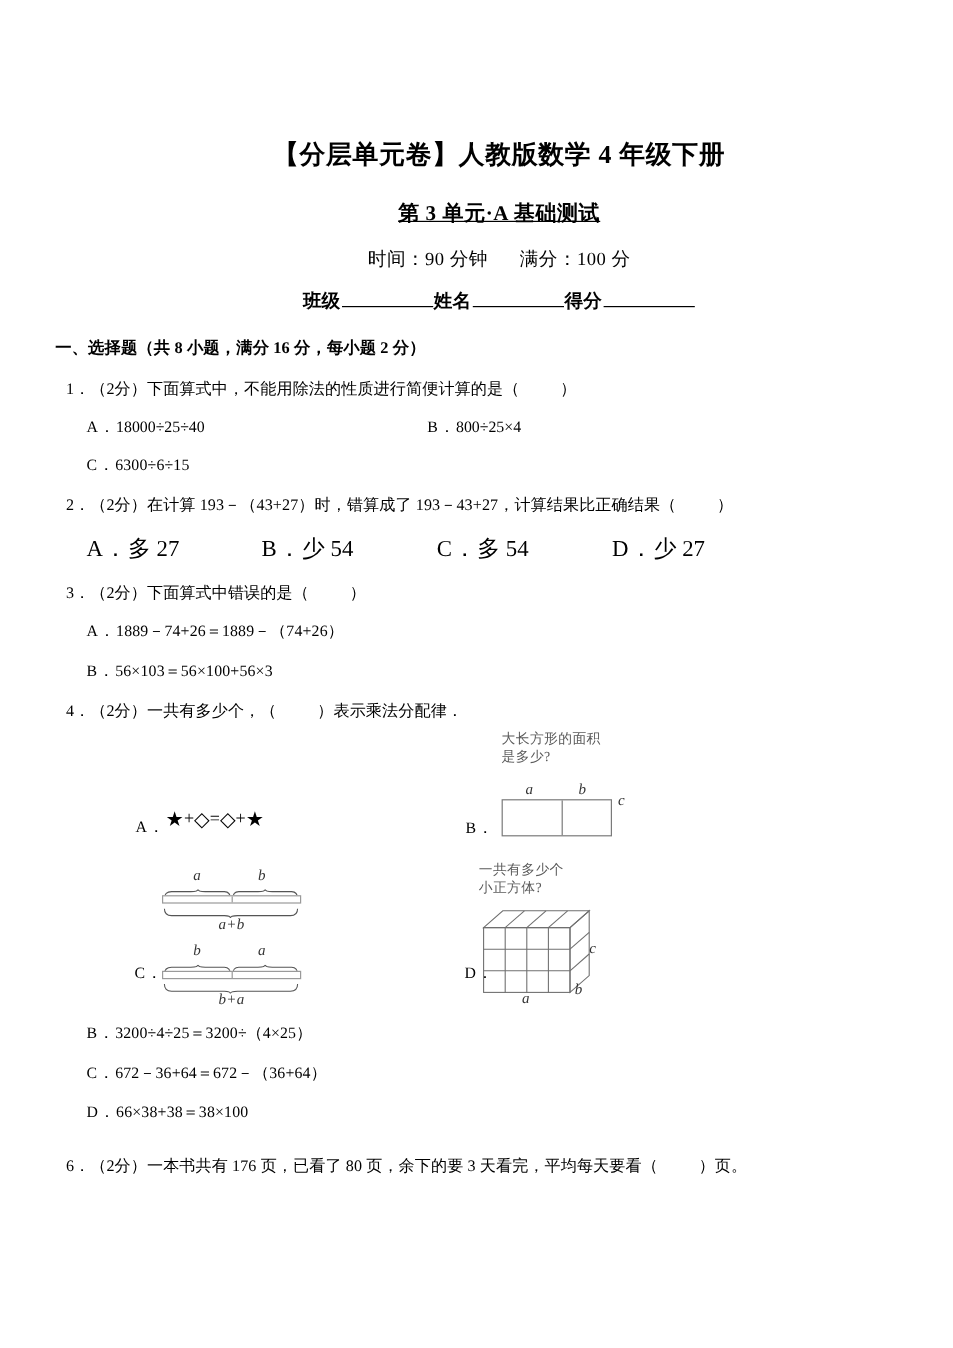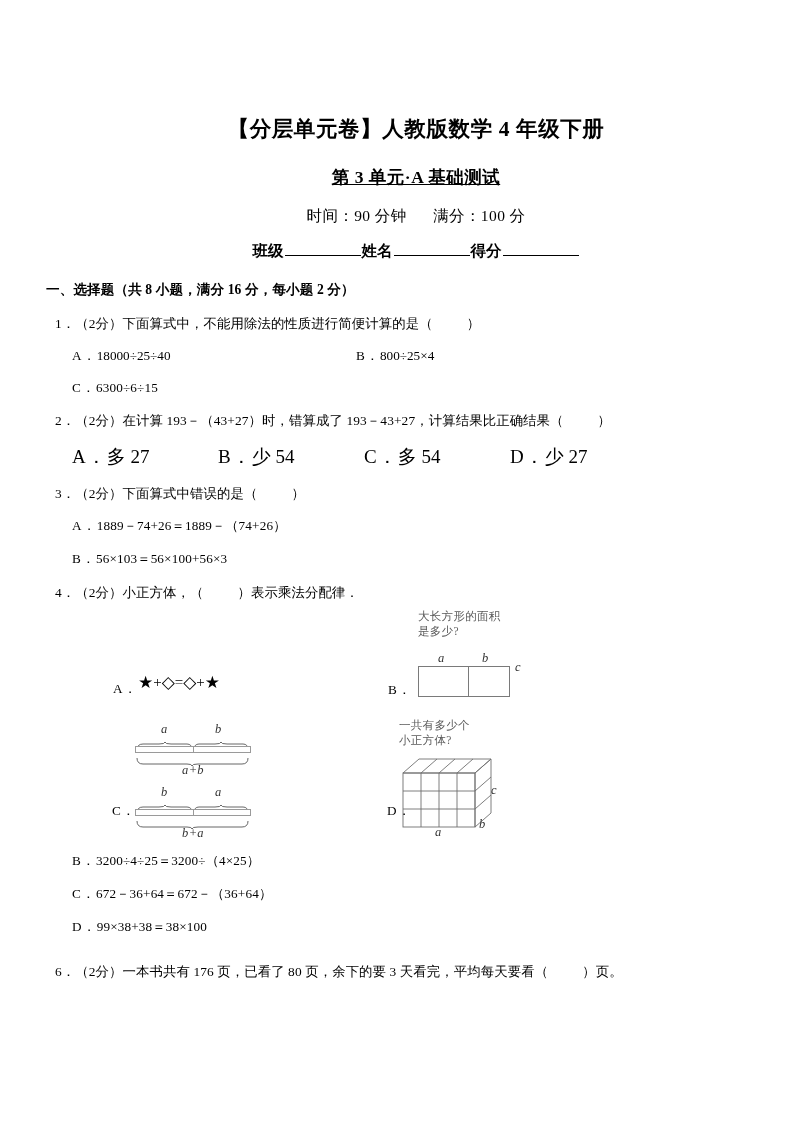--- a/index.html
+++ b/index.html
@@ -312,21 +312,21 @@
 
     <div class="question">
       <span class="q-num">3</span>．<span>（2分）</span><span>下面算式中错误的是（</span><span class="blank-paren"></span><span>）</span>
     </div>
     <div class="options">
       <div class="opt"><span class="opt-label">A．</span><span>1889－74+26＝1889－（74+26）</span></div>
       <div class="opt"><span class="opt-label">B．</span><span>56×103＝56×100+56×3</span></div>
     </div>
 
     <div class="question">
-      <span class="q-num">4</span>．<span>（2分）</span><span>小正方体，（</span><span class="blank-paren"></span><span>）表示乘法分配律．</span>
+      <span class="q-num">4</span>．<span>（2分）</span><span>一共有多少个，（</span><span class="blank-paren"></span><span>）表示乘法分配律．</span>
     </div>
 
     <div class="q4-figs">
 
       <div class="figbox" style="left:394px; top:3px;">
         <div class="b-caption">
           <div>大长方形的面积</div>
           <div>是多少?</div>
         </div>
         <div class="rect-wrap">
@@ -428,21 +428,21 @@
           <i style="left:92px; top:30px;">c</i>
         </div>
       </div>
 
       <div class="figbox fig-label" style="left:363px; top:196px;">D．</div>
     </div>
 
     <div class="options">
       <div class="opt"><span class="opt-label">B．</span><span>3200÷4÷25＝3200÷（4×25）</span></div>
       <div class="opt"><span class="opt-label">C．</span><span>672－36+64＝672－（36+64）</span></div>
-      <div class="opt"><span class="opt-label">D．</span><span>99×38+38＝38×100</span></div>
+      <div class="opt"><span class="opt-label">D．</span><span>66×38+38＝38×100</span></div>
     </div>
 
     <div class="question" style="margin-top:25px;">
       <span class="q-num">6</span>．<span>（2分）</span><span>一本书共有 176 页，已看了 80 页，余下的要 3 天看完，平均每天要看（</span><span class="blank-paren"></span><span>）页。</span>
     </div>
 
   </div>
 </div>
 
 </body></html>

